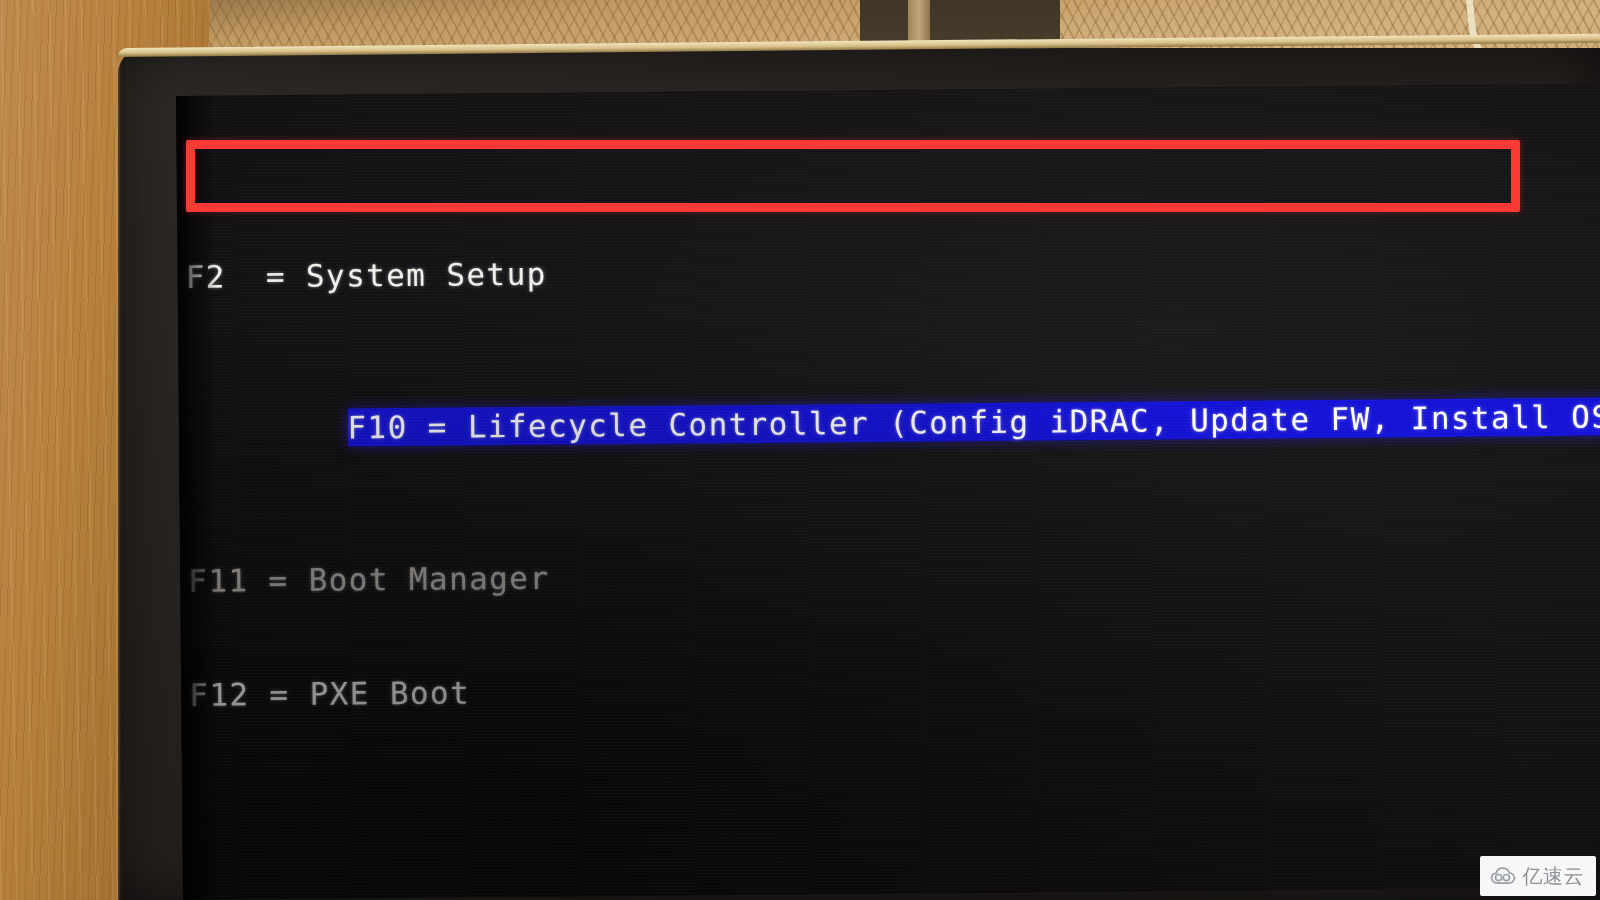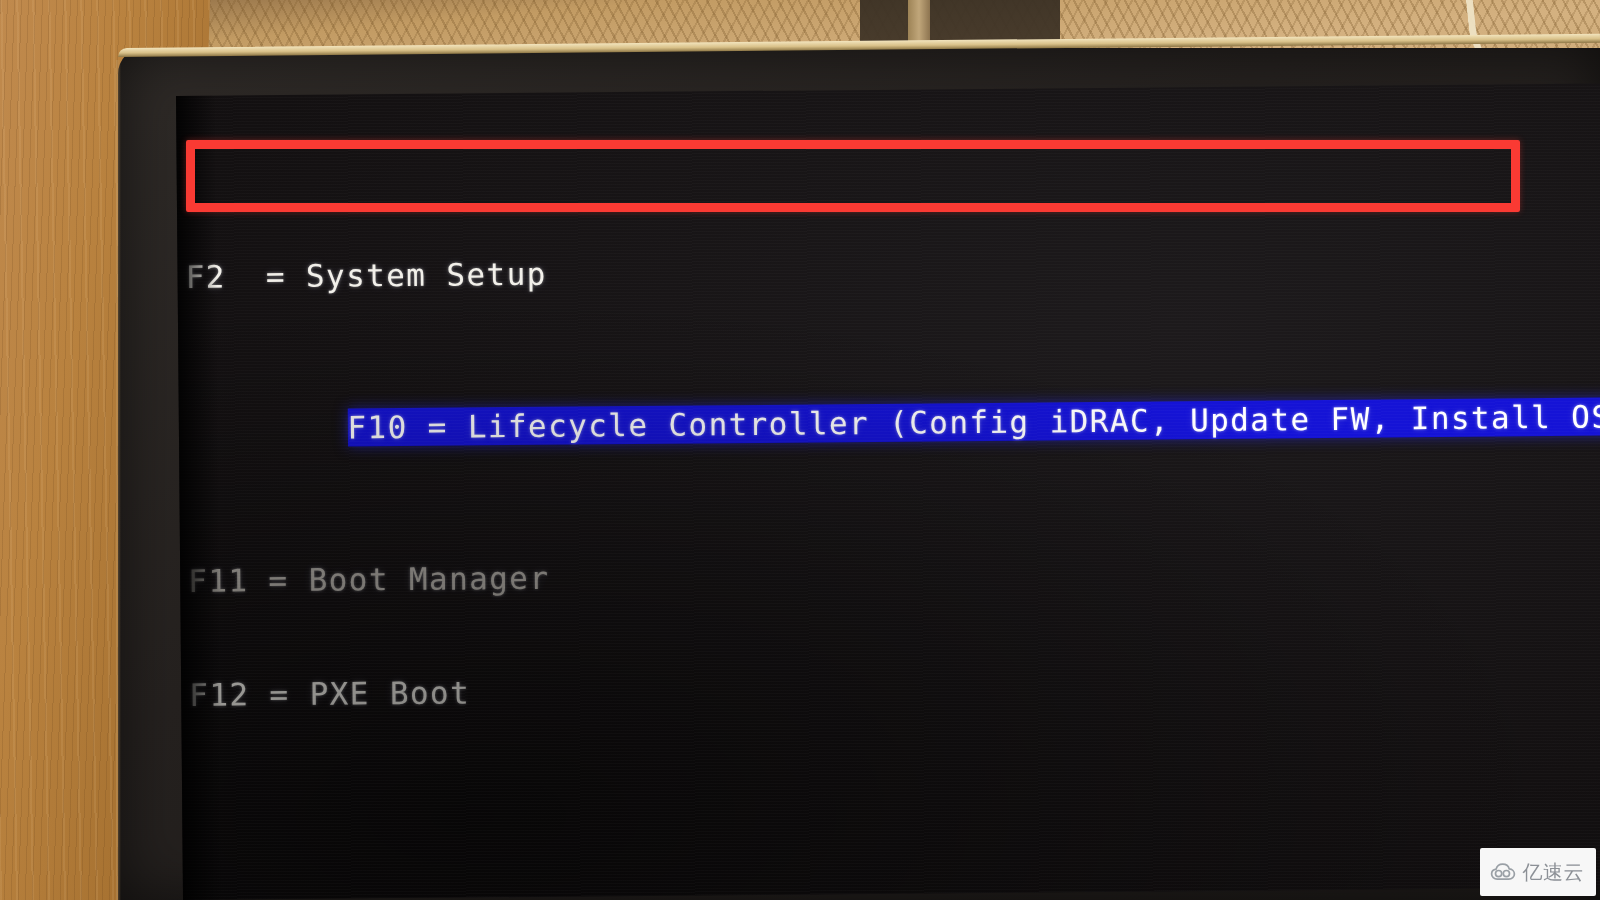--- a/index.html
+++ b/index.html
@@ -163,21 +163,21 @@
     border: 9px solid #fa3a33;
     border-radius: 2px;
     pointer-events: none;
     box-shadow: 0 0 6px rgba(250,58,51,.35);
   }
 
   
   .watermark {
     position: absolute;
     right: 4px; bottom: 4px;
-    height: 48px;
+    height: 40px;
     padding: 0 12px 0 10px;
     background: #f7f7f7;
     display: flex;
     align-items: center;
     gap: 7px;
     border-radius: 2px;
   }
   .watermark .wm-text {
     font-family: "DejaVu Sans", "Liberation Sans", sans-serif;
     font-size: 20px;

